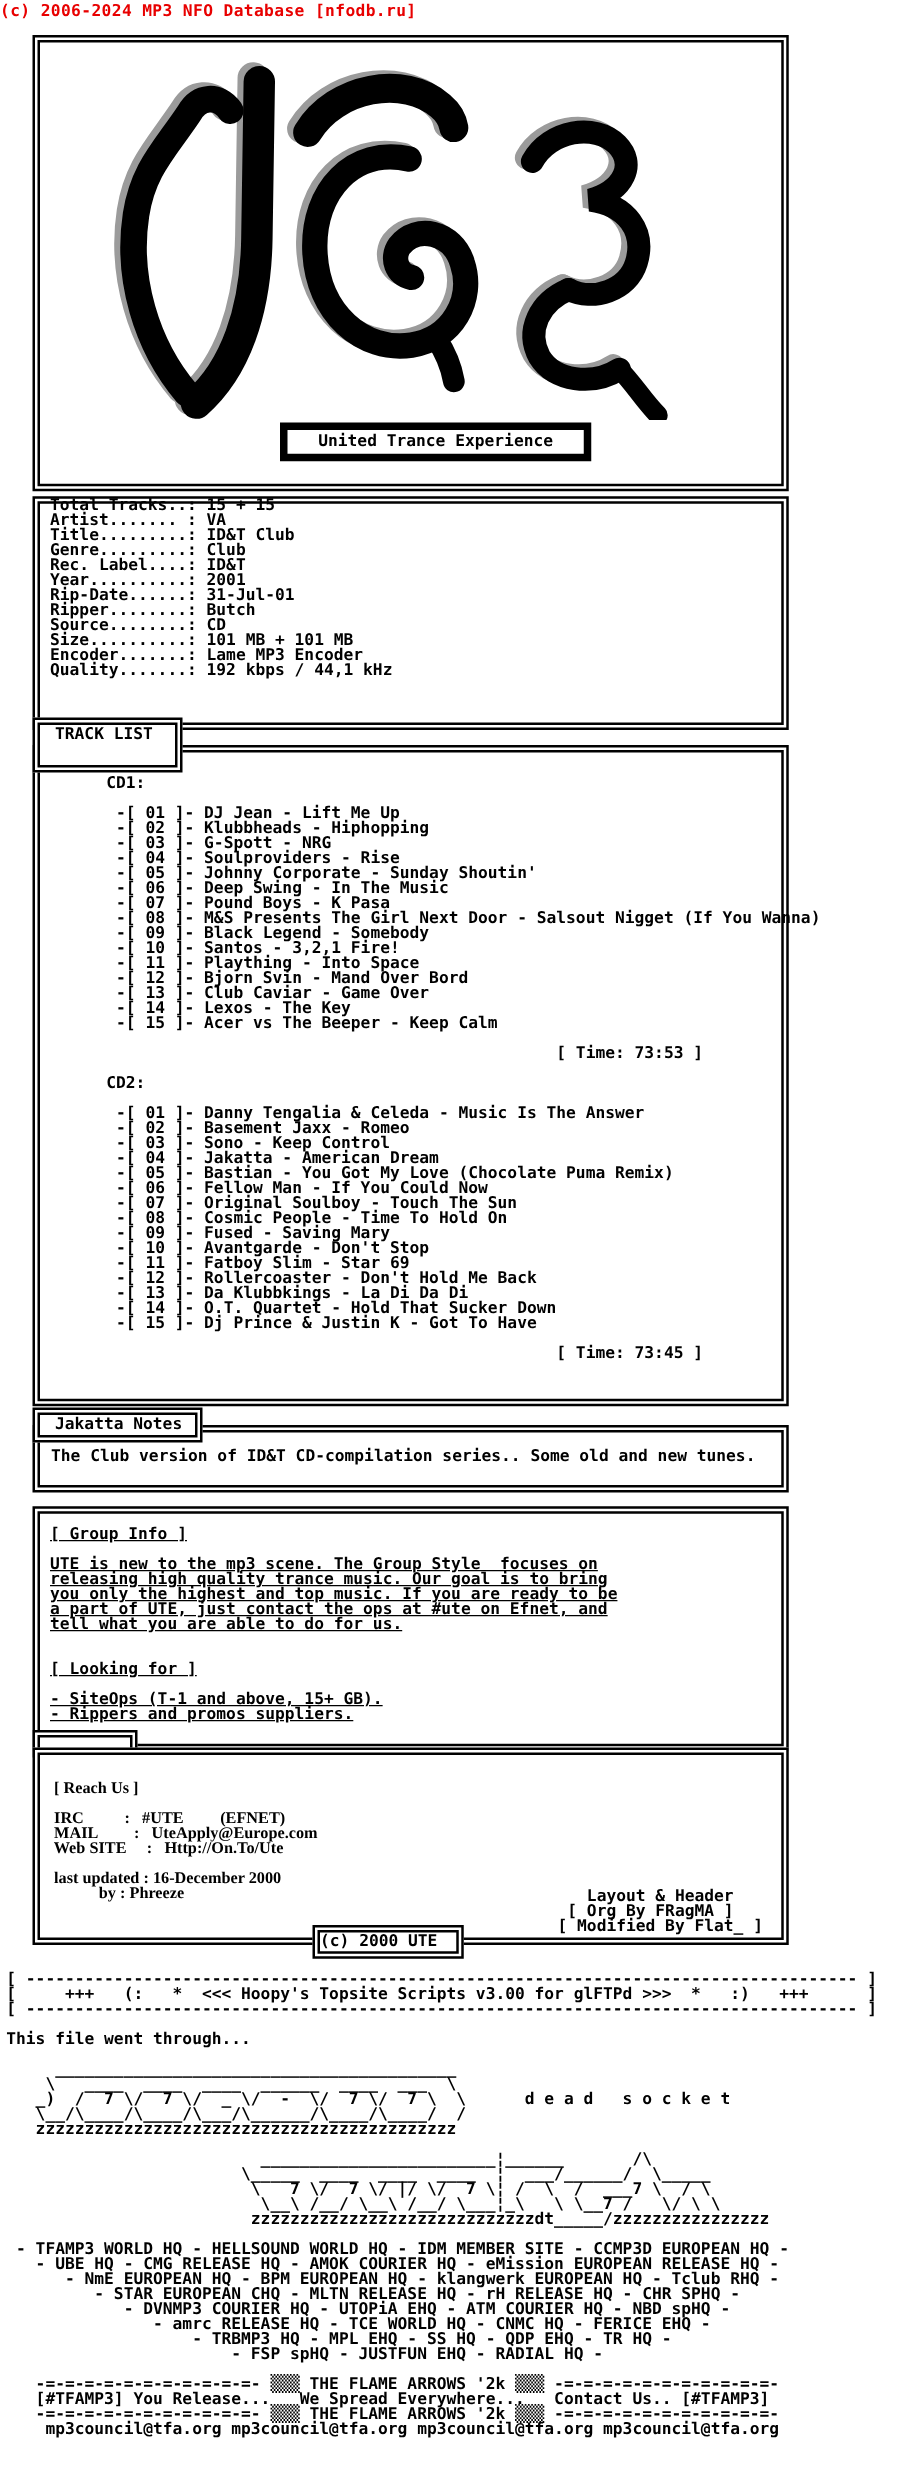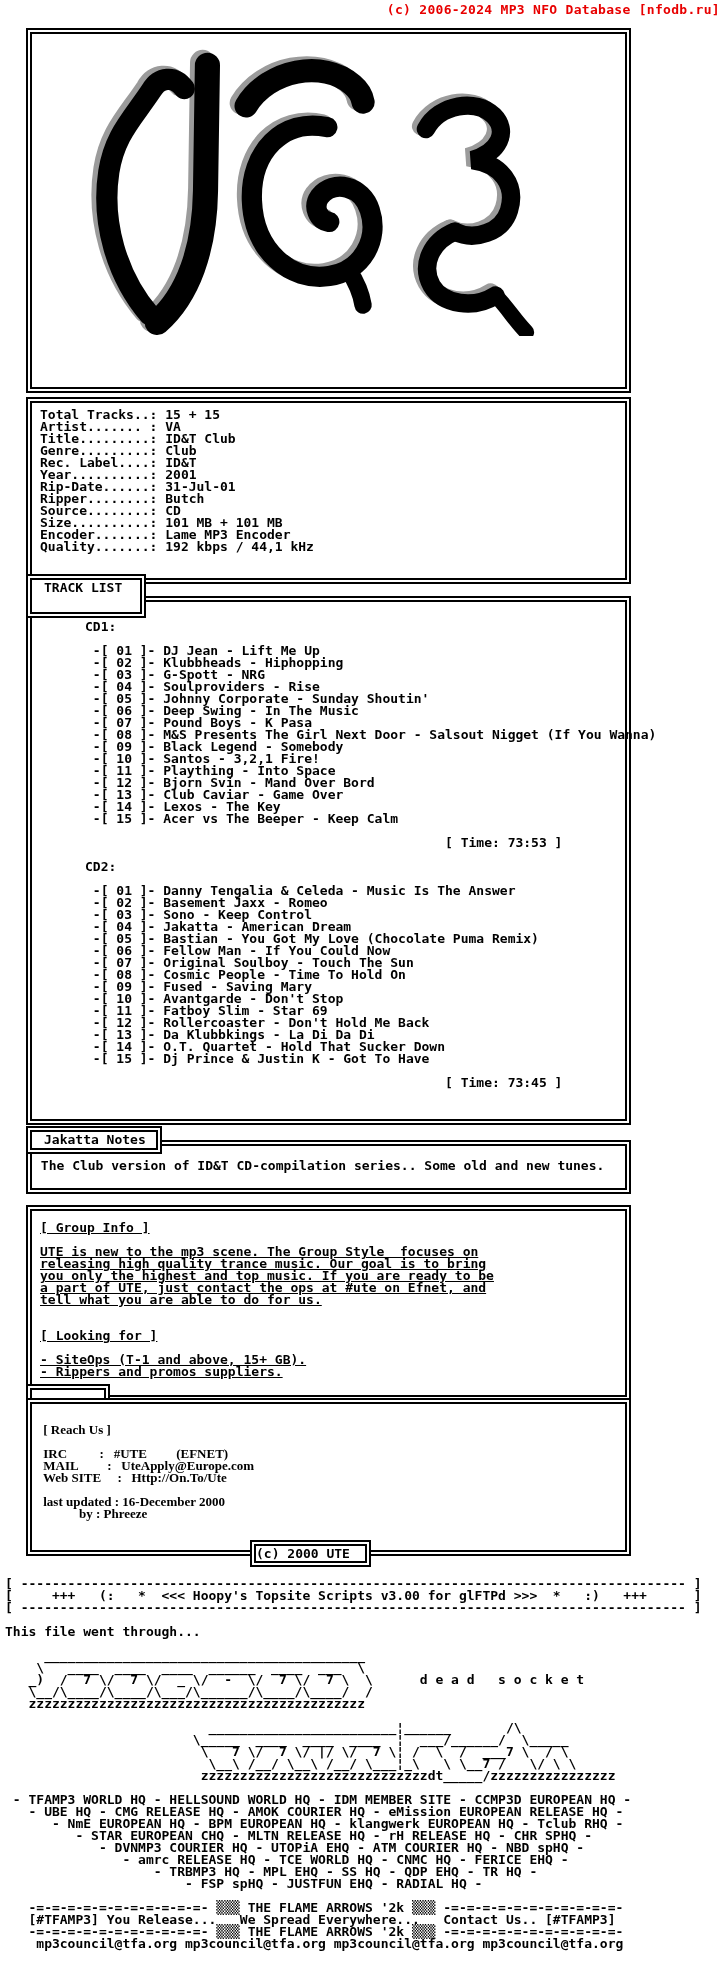--- a/index.html
+++ b/index.html
@@ -1,20 +1,20 @@
 <!DOCTYPE html>
 <html><head>
 <meta charset="utf-8">
 <style>
   html,body{margin:0;padding:0;background:#fff;}
   #page{position:relative;width:720px;height:1980px;background:#fff;overflow:hidden;
         font-family:"DejaVu Sans Mono",monospace;font-weight:bold;color:#000;}
   pre{position:absolute;margin:0;font-family:inherit;font-weight:bold;
       font-size:13px;line-height:12px;white-space:pre;}
-  .red-banner{position:absolute;top:2px;left:0;width:720px;text-align:right;
+  .red-banner{position:absolute;top:2px;left:0;width:720px;text-align:left;
       font-size:13px;letter-spacing:.3px;color:#e80000;}
   .box{position:absolute;left:26px;width:593px;border:6px double #000;background:#fff;box-sizing:content-box;}
   .tab{position:absolute;border:6px double #000;background:#fff;box-sizing:border-box;}
   .tab span{display:block;font-size:13px;line-height:15px;padding-left:12px;}
   .ute-banner{position:absolute;left:224px;top:338px;width:237px;height:19px;
       border:6px solid #000;background:#fff;text-align:center;font-size:13px;line-height:19px;}
   .c2000{position:absolute;left:250px;top:1540px;width:109px;height:15px;
       border:6px double #000;background:#fff;text-align:left;font-size:13px;line-height:15px;}
   svg{position:absolute;}
 </style>
@@ -40,23 +40,24 @@
         <path d="M142 20 L140 150 C139 210 122 258 90 286" stroke-width="26"></path>
         <path d="M182 62 C205 24 262 14 292 40 C298 45 302 52 303 58" stroke-width="24"></path>
         <path d="M266 84 C220 74 186 110 188 160 C190 212 228 244 268 238 C302 233 320 200 310 170 C302 144 272 138 258 156 C251 166 256 180 268 182" stroke-width="21"></path>
         <path d="M288 232 C296 244 301 256 303 268" stroke-width="18"></path>
         <path d="M368 86 C382 60 420 54 438 72 C454 88 444 110 416 118 C446 122 462 144 454 170 C447 193 418 202 398 192" stroke-width="19"></path>
         <path d="M398 192 C374 202 362 226 374 248 C386 268 418 272 440 258" stroke-width="19"></path>
         <path d="M440 258 C452 270 460 284 472 296" stroke-width="16"></path>
       </g>
     </svg>
   </div>
+  <div class="ute-banner">United   Trance   Experience</div>
 
   <div class="box" style="top:397px;height:175px;"></div>
-  <pre style="left:40px;top:409px;">Total Tracks..: 15 + 15
+  <pre style="left:40px;top:399px;">Total Tracks..: 15 + 15
 Artist....... : VA
 Title.........: ID&amp;T Club
 Genre.........: Club
 Rec. Label....: ID&amp;T
 Year..........: 2001
 Rip-Date......: 31-Jul-01
 Ripper........: Butch
 Source........: CD
 Size..........: 101 MB + 101 MB
 Encoder.......: Lame MP3 Encoder
@@ -130,20 +131,23 @@
   <div class="tab" style="left:26px;top:1384px;width:84px;height:22px;"></div>
   <div class="box" style="top:1398px;height:146px;"></div>
   <pre style="left:40px;top:1424px;font-family:Liberation Serif, serif;"> [ Reach Us ]
 
  IRC          :   #UTE         (EFNET)
  MAIL         :   UteApply@Europe.com
  Web SITE     :   Http://On.To/Ute
 
  last updated : 16-December 2000
             by : Phreeze</pre>
+  <pre style="left:446px;top:1512px;">   Layout &amp; Header
+ [ Org By FRagMA ]
+[ Modified By Flat_ ]</pre>
   <div class="c2000">(c) 2000 UTE</div>
 
   <pre style="left:5px;top:1578px;">[ ------------------------------------------------------------------------------------- ]
 [     +++   (:   *  &lt;&lt;&lt; Hoopy's Topsite Scripts v3.00 for glFTPd &gt;&gt;&gt;  *   :)   +++      ]
 [ ------------------------------------------------------------------------------------- ]
 
 This file went through...
 
      _________________________________________
     \   ____  ____  ____  ______  ____  ___  \

